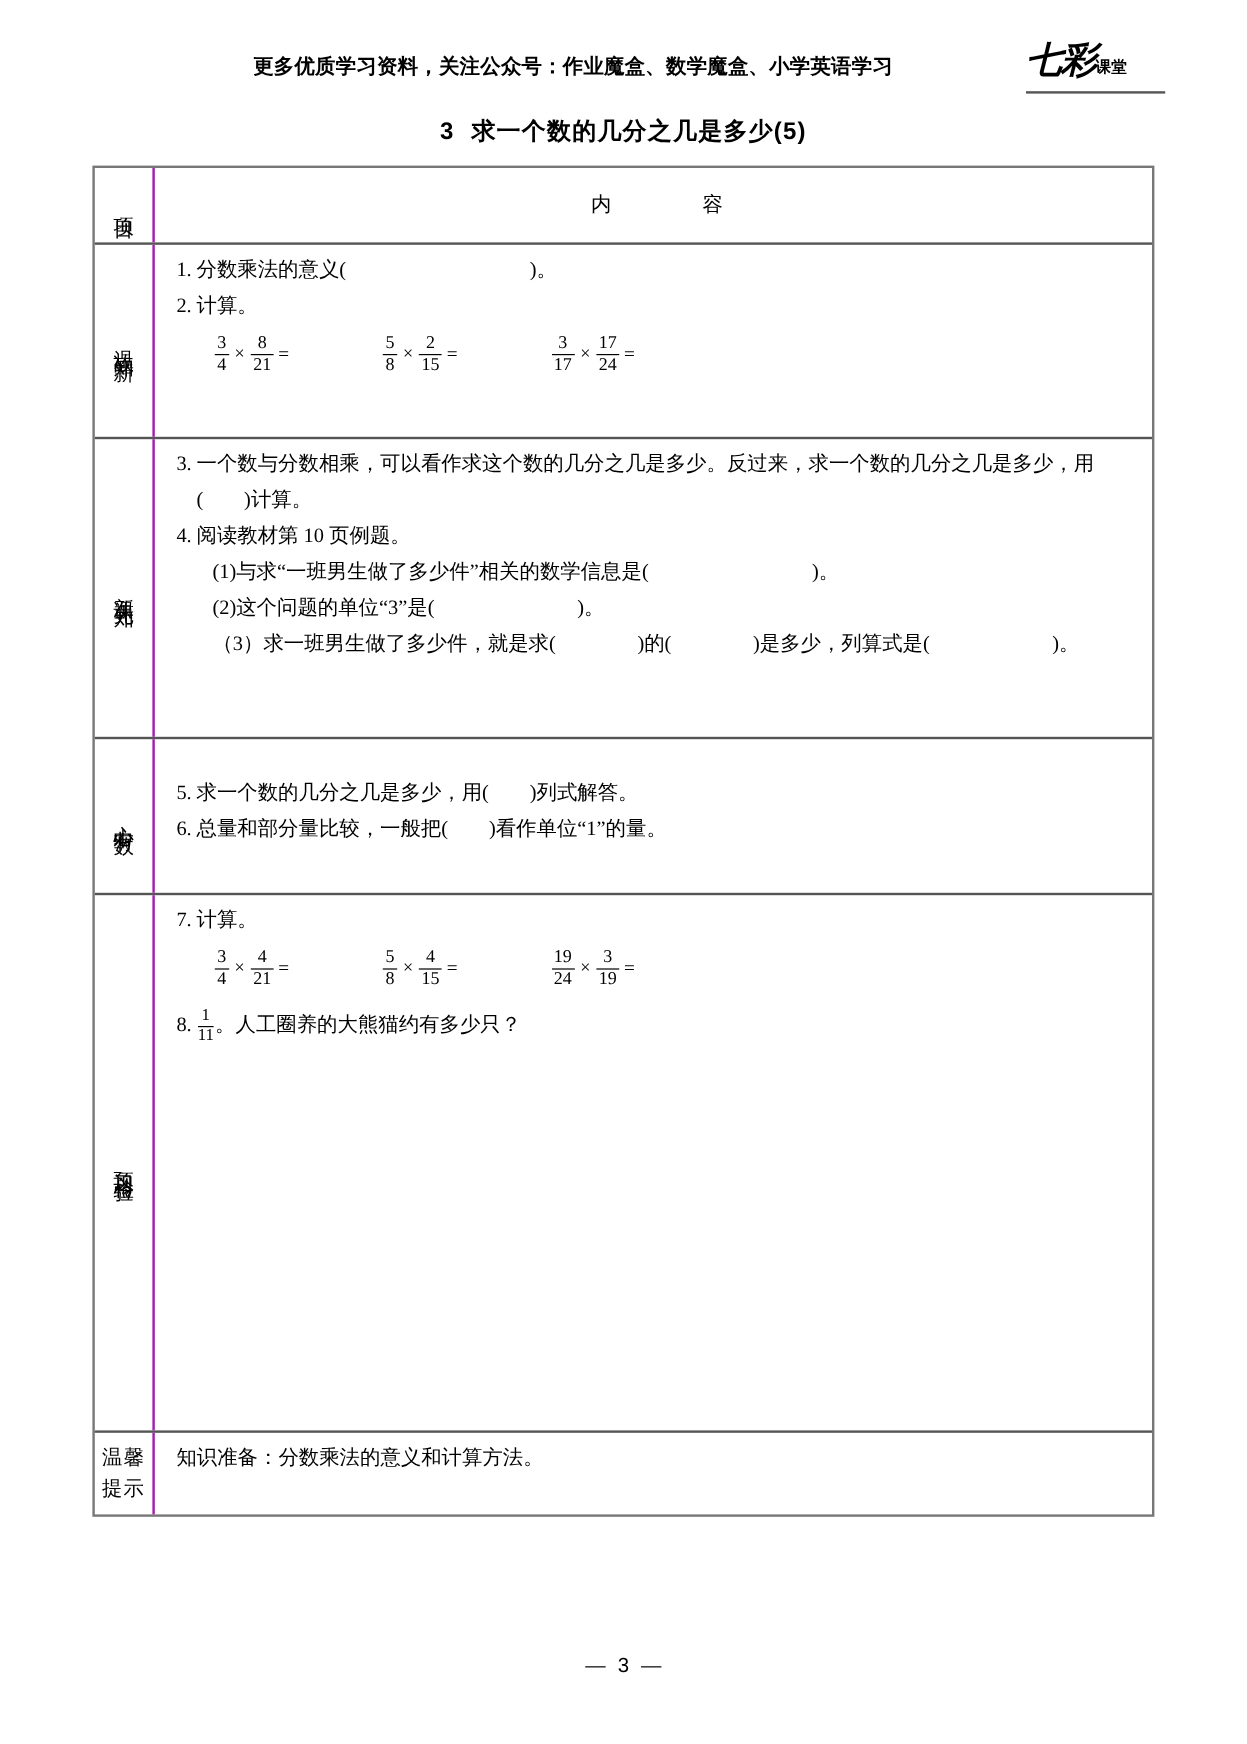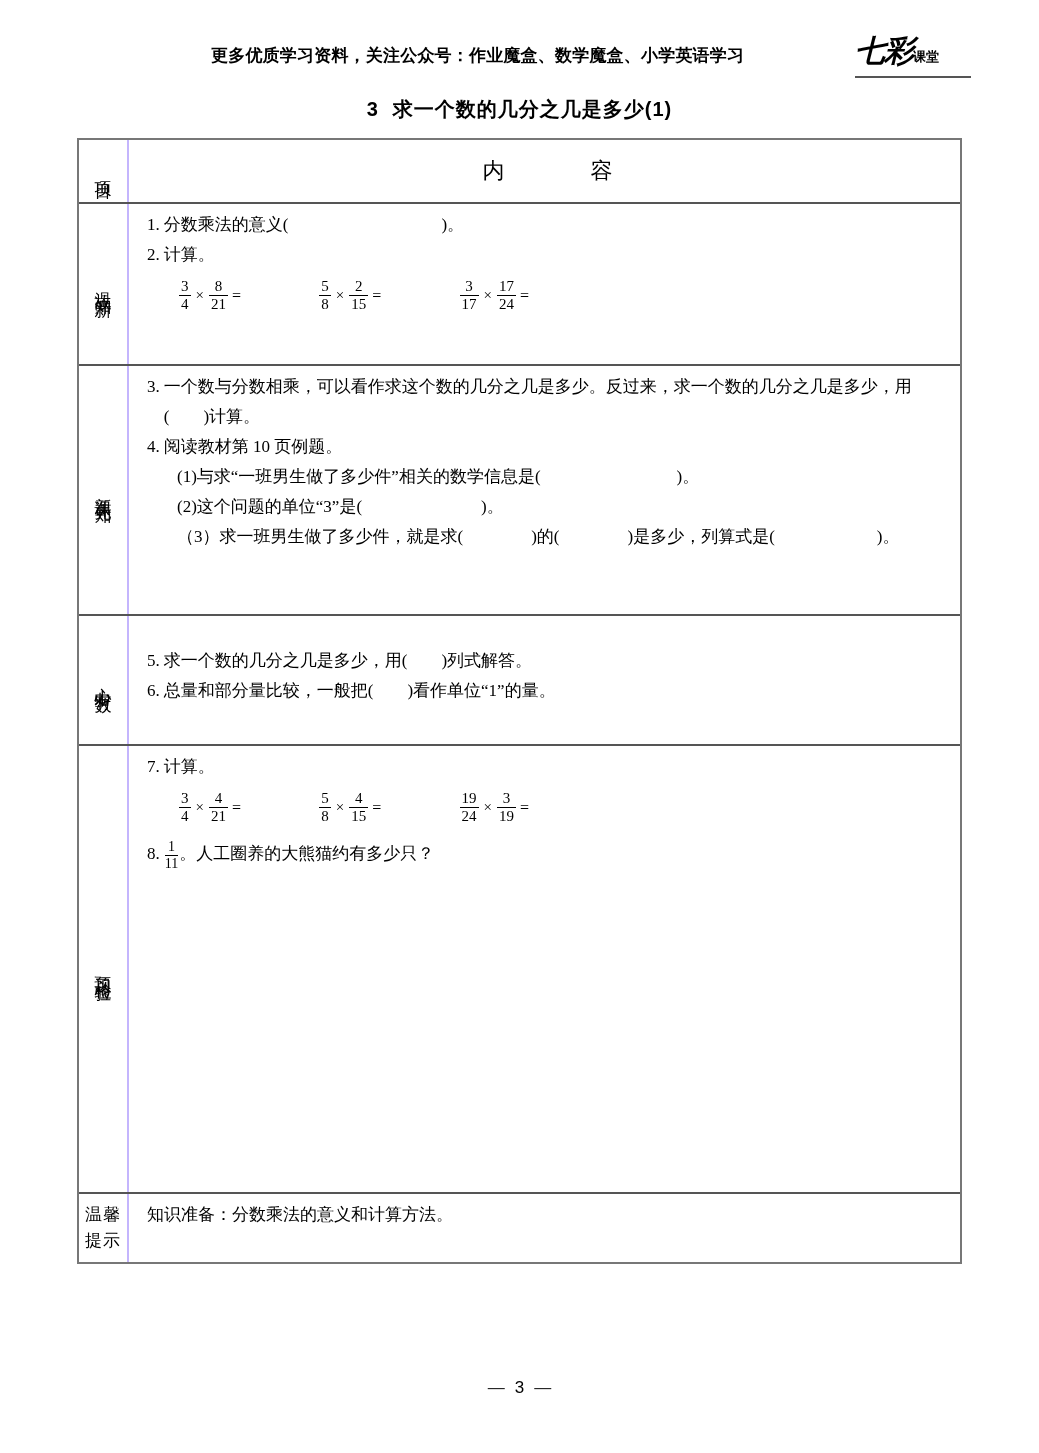--- a/index.html
+++ b/index.html
@@ -90,21 +90,21 @@
   }
   .row {
     display: flex;
     border-bottom: 2px solid #555;
     box-sizing: border-box;
   }
   .row.last { border-bottom: none; }
   .cell-label {
     width: 50px;
     flex: 0 0 50px;
-    border-right: 2px solid #c4b5fd;
+    border-right: 2px solid #a21caf;
     box-sizing: border-box;
     display: flex;
     align-items: center;
     justify-content: center;
     font-size: 17px;
     line-height: 23px;
   }
   .vlabel {
     writing-mode: vertical-rl;
     text-orientation: upright;
@@ -126,21 +126,21 @@
     line-height: 30px;
   }
 
   
   .row.header .cell-label { height: 62px; }
   .row.header .cell-content {
     display: flex;
     align-items: center;
     justify-content: center;
   }
-  .head-inner { letter-spacing: 14px; padding-left: 14px; font-size: 22px; }
+  .head-inner { letter-spacing: 14px; padding-left: 14px; font-size: 17px; }
   .item-line {
     display: flex;
     align-items: flex-start;
   }
   .item-num {
     flex: 0 0 auto;
     white-space: nowrap;
     margin-right: 4px;
   }
   .item-body { flex: 1 1 auto; }
@@ -215,21 +215,21 @@
 
 <div class="banner">
   <div class="banner-text">更多优质学习资料，关注公众号：作业魔盒、数学魔盒、小学英语学习</div>
   <div class="logo">
     <span class="logo-main">七彩</span><span class="logo-sub">课堂</span>
     <div class="logo-rule"></div>
   </div>
 </div>
 
 <div class="page-title">
-  <span class="num">3</span><span>求一个数的几分之几是多少(1)</span>
+  <span class="num">3</span><span>求一个数的几分之几是多少(5)</span>
 </div>
 
 <div class="sheet">
 
   <div class="row header">
     <div class="cell-label">
       <span class="vlabel">项目</span>
     </div>
     <div class="cell-content">
       <span class="head-inner">内　　容</span>

